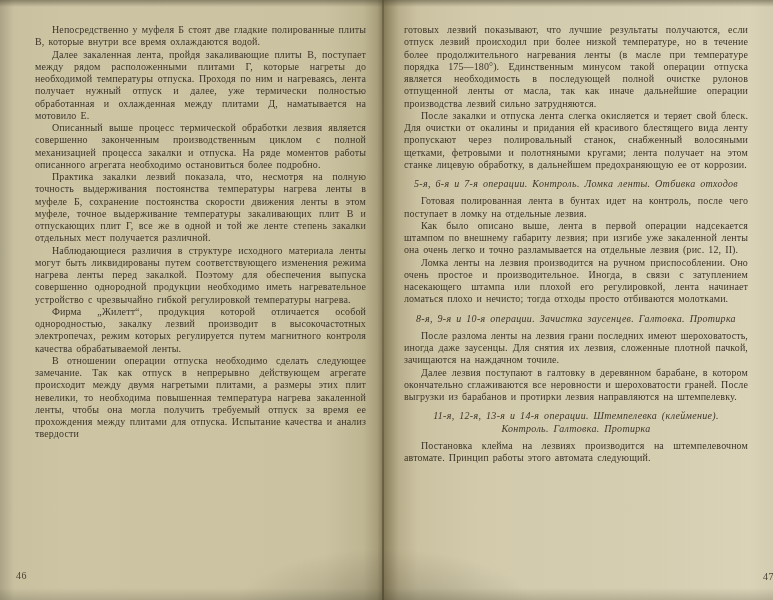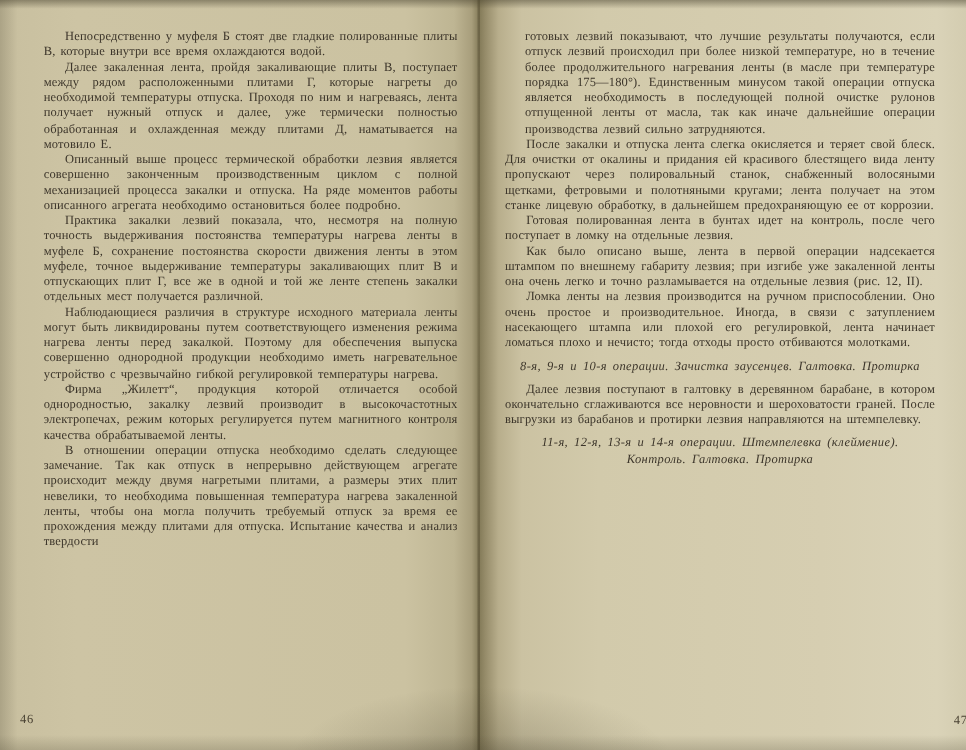--- a/index.html
+++ b/index.html
@@ -51,21 +51,21 @@
     text-align: justify;
   }
   .page-text.left-t  { left: 35px;  width: 331px; }
   .page-text.right-t { left: 404px; width: 344px; }
   .page-text p {
     margin: 0;
     text-indent: 17px;
     word-spacing: 1.4px;
     letter-spacing: 0.12px;
   }
-  .page-text p.cont { text-indent: 0; margin-left: 16px; }
+  .page-text p.cont { text-indent: 0; }
   .page-text p.heading {
     text-indent: 0;
     text-align: center;
     font-style: italic;
     margin: 7px 10px 5px 10px;
     word-spacing: 2px;
     letter-spacing: 0.3px;
   }
   .page-num {
     position: absolute;
@@ -89,24 +89,27 @@
       <p class="para">Описанный выше процесс термической обработки лезвия является совершенно законченным производственным циклом с полной механизацией процесса закалки и отпуска. На ряде моментов работы описанного агрегата необходимо остановиться более подробно.</p>
       <p class="para">Практика закалки лезвий показала, что, несмотря на полную точность выдерживания постоянства температуры нагрева ленты в муфеле Б, сохранение постоянства скорости движения ленты в этом муфеле, точное выдерживание температуры закаливающих плит В и отпускающих плит Г, все же в одной и той же ленте степень закалки отдельных мест получается различной.</p>
       <p class="para">Наблюдающиеся различия в структуре исходного материала ленты могут быть ликвидированы путем соответствующего изменения режима нагрева ленты перед закалкой. Поэтому для обеспечения выпуска совершенно однородной продукции необходимо иметь нагревательное устройство с чрезвычайно гибкой регулировкой температуры нагрева.</p>
       <p class="para">Фирма „Жилетт“, продукция которой отличается особой однородностью, закалку лезвий производит в высокочастотных электропечах, режим которых регулируется путем магнитного контроля качества обрабатываемой ленты.</p>
       <p class="para">В отношении операции отпуска необходимо сделать следующее замечание. Так как отпуск в непрерывно действующем агрегате происходит между двумя нагретыми плитами, а размеры этих плит невелики, то необходима повышенная температура нагрева закаленной ленты, чтобы она могла получить требуемый отпуск за время ее прохождения между плитами для отпуска. Испытание качества и анализ твердости</p>
     </div>
 
   <div class="page-text right-t" id="right-blocks">
       <p class="cont">готовых лезвий показывают, что лучшие результаты получаются, если отпуск лезвий происходил при более низкой температуре, но в течение более продолжительного нагревания ленты (в масле при температуре порядка 175—180°). Единственным минусом такой операции отпуска является необходимость в последующей полной очистке рулонов отпущенной ленты от масла, так как иначе дальнейшие операции производства лезвий сильно затрудняются.</p>
       <p class="para">После закалки и отпуска лента слегка окисляется и теряет свой блеск. Для очистки от окалины и придания ей красивого блестящего вида ленту пропускают через полировальный станок, снабженный волосяными щетками, фетровыми и полотняными кругами; лента получает на этом станке лицевую обработку, в дальнейшем предохраняющую ее от коррозии.</p>
+      <p class="heading">5-я, 6-я и 7-я операции. Контроль. Ломка ленты. Отбивка отходов</p>
       <p class="para">Готовая полированная лента в бунтах идет на контроль, после чего поступает в ломку на отдельные лезвия.</p>
       <p class="para">Как было описано выше, лента в первой операции надсекается штампом по внешнему габариту лезвия; при изгибе уже закаленной ленты она очень легко и точно разламывается на отдельные лезвия (рис. 12, II).</p>
       <p class="para">Ломка ленты на лезвия производится на ручном приспособлении. Оно очень простое и производительное. Иногда, в связи с затуплением насекающего штампа или плохой его регулировкой, лента начинает ломаться плохо и нечисто; тогда отходы просто отбиваются молотками.</p>
       <p class="heading">8-я, 9-я и 10-я операции. Зачистка заусенцев. Галтовка. Протирка</p>
+      <p class="para">После разлома ленты на лезвия грани последних имеют шероховатость, иногда даже заусенцы. Для снятия их лезвия, сложенные плотной пачкой, зачищаются на наждачном точиле.</p>
       <p class="para">Далее лезвия поступают в галтовку в деревянном барабане, в котором окончательно сглаживаются все неровности и шероховатости граней. После выгрузки из барабанов и протирки лезвия направляются на штемпелевку.</p>
       <p class="heading">11-я, 12-я, 13-я и 14-я операции. Штемпелевка (клеймение). Контроль. Галтовка. Протирка</p>
+      <p class="para">Постановка клейма на лезвиях производится на штемпелевочном автомате. Принцип работы этого автомата следующий.</p>
     </div>
 
   <div class="page-num l">46</div>
 
   <div class="page-num r">47</div>
 </div>
 
 </body></html>

